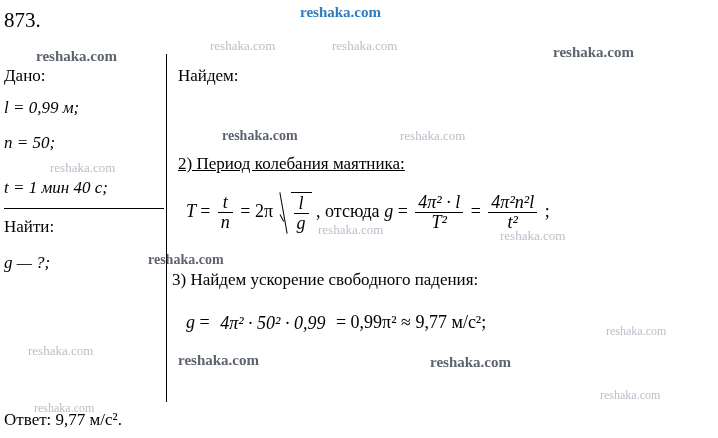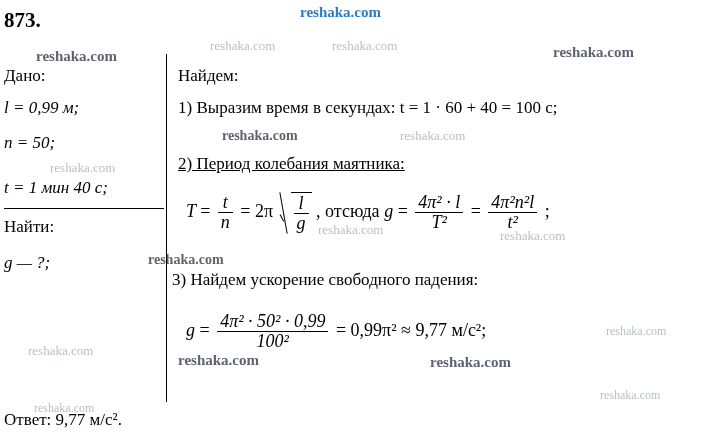--- a/index.html
+++ b/index.html
@@ -37,21 +37,21 @@
   .wm.strong {
     color: #5d6470;
     font-weight: bold;
   }
   
   .task-no {
     position: absolute;
     left: 4px;
     top: 8px;
     font-size: 21px;
-    font-weight: bold;
+    font-weight: normal;
     font-family: "Liberation Serif", serif;
   }
   
   .vline {
     position: absolute;
     left: 166px;
     top: 54px;
     width: 1px;
     height: 348px;
     background: #000000;
@@ -191,21 +191,20 @@
 
   <div class="lbl given-dano">Дано:</div>
   <div class="math given-l">l = 0,99 м;</div>
   <div class="math given-n">n = 50;</div>
   <div class="math given-t">t = 1 мин 40 с;</div>
 
   <div class="lbl find-label">Найти:</div>
   <div class="math find-g">g — ?;</div>
 
   <div class="lbl sol-title">Найдем:</div>
-  <div class="lbl step1">1) Выразим время в секундах:  t = 1 · 60 + 40 = 100 с;</div>
   <div class="lbl step2">2) Период колебания маятника:</div>
   <div class="lbl step3">3) Найдем ускорение свободного падения:</div>
 
   <div class="eqn-block eq-period">
     <span>T</span>
     <span class="upright">=</span>
     <span class="frac">
       <span class="num">t</span>
       <span class="den">n</span>
     </span>
@@ -231,21 +230,20 @@
       <span class="den">t²</span>
     </span>
     <span class="upright">;</span>
   </div>
 
   <div class="eqn-block eq-final">
     <span>g</span>
     <span class="upright">=</span>
     <span class="frac">
       <span class="num">4π² · 50² · 0,99</span>
-      <span class="den">100²</span>
     </span>
     <span class="upright">= 0,99π²</span>
     <span class="upright">≈ 9,77 м/с²;</span>
   </div>
 
   <div class="answer">Ответ:  9,77 м/с².</div>
 
 </div>
 
 </body></html>

